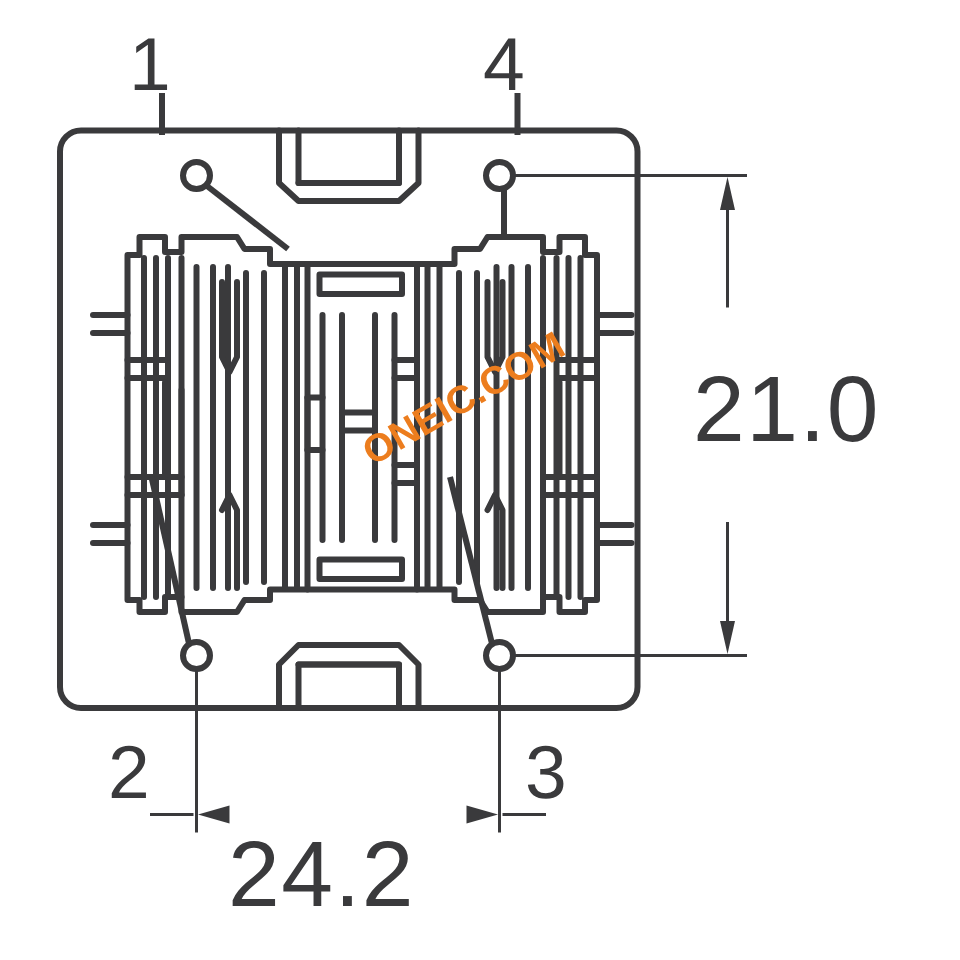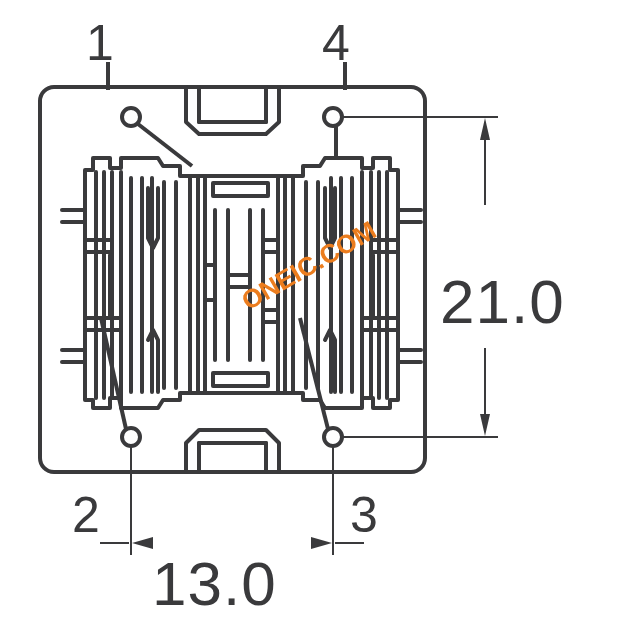--- a/index.html
+++ b/index.html
@@ -40,21 +40,21 @@
   }
   .dimtext {
     font-size: 62px;
     font-weight: 400;
     letter-spacing: 1px;
   }
   #pin-label-1 { left: 86px;  top: 18px; }
   #pin-label-4 { left: 322px; top: 18px; }
   #pin-label-2 { left: 72px;  top: 490px; }
   #pin-label-3 { left: 350px; top: 490px; }
-  #dim-vertical-text   { left: 440px; top: 243px; margin-top: 28px; }
+  #dim-vertical-text   { left: 462px; top: 243px; }
   #dim-horizontal-text { left: 152px; top: 553px; }
   #watermark {
     position: absolute;
     left: 244px;
     top: 288px;
     font-family: "Liberation Sans", sans-serif;
     font-size: 26px;
     font-weight: 700;
     color: #ec7d1e;
     letter-spacing: 0px;
@@ -225,17 +225,17 @@
   <div class="lbl pinnum" id="pin-label-1">1</div>
 
   <div class="lbl pinnum" id="pin-label-4">4</div>
 
   <div class="lbl pinnum" id="pin-label-2">2</div>
 
   <div class="lbl pinnum" id="pin-label-3">3</div>
 
   <div class="lbl dimtext" id="dim-vertical-text">21.0</div>
 
-  <div class="lbl dimtext" id="dim-horizontal-text">13.0</div>
+  <div class="lbl dimtext" id="dim-horizontal-text">24.2</div>
 
   <div id="watermark">ONEIC.COM</div>
 
 </div>
 
 </body></html>

